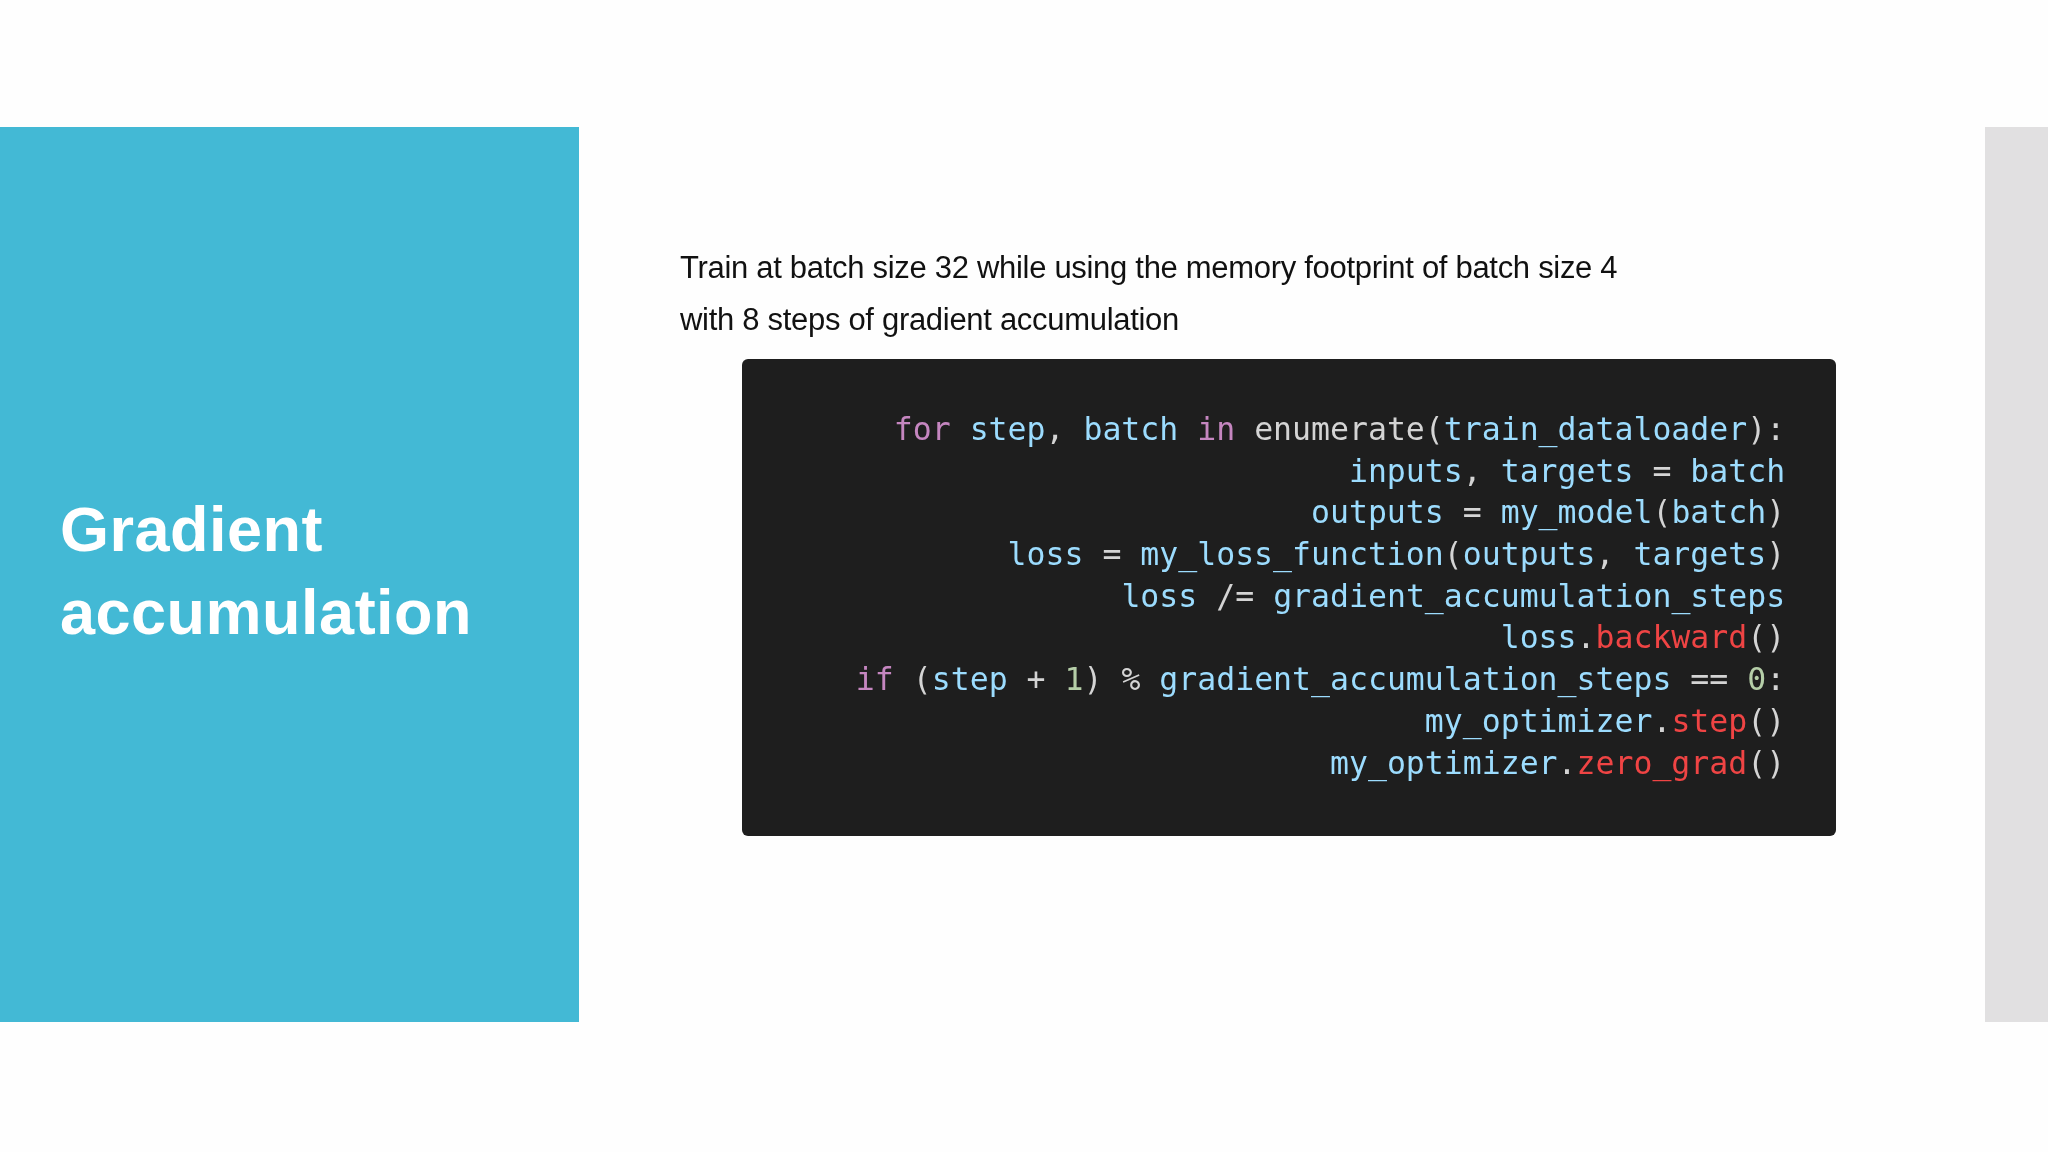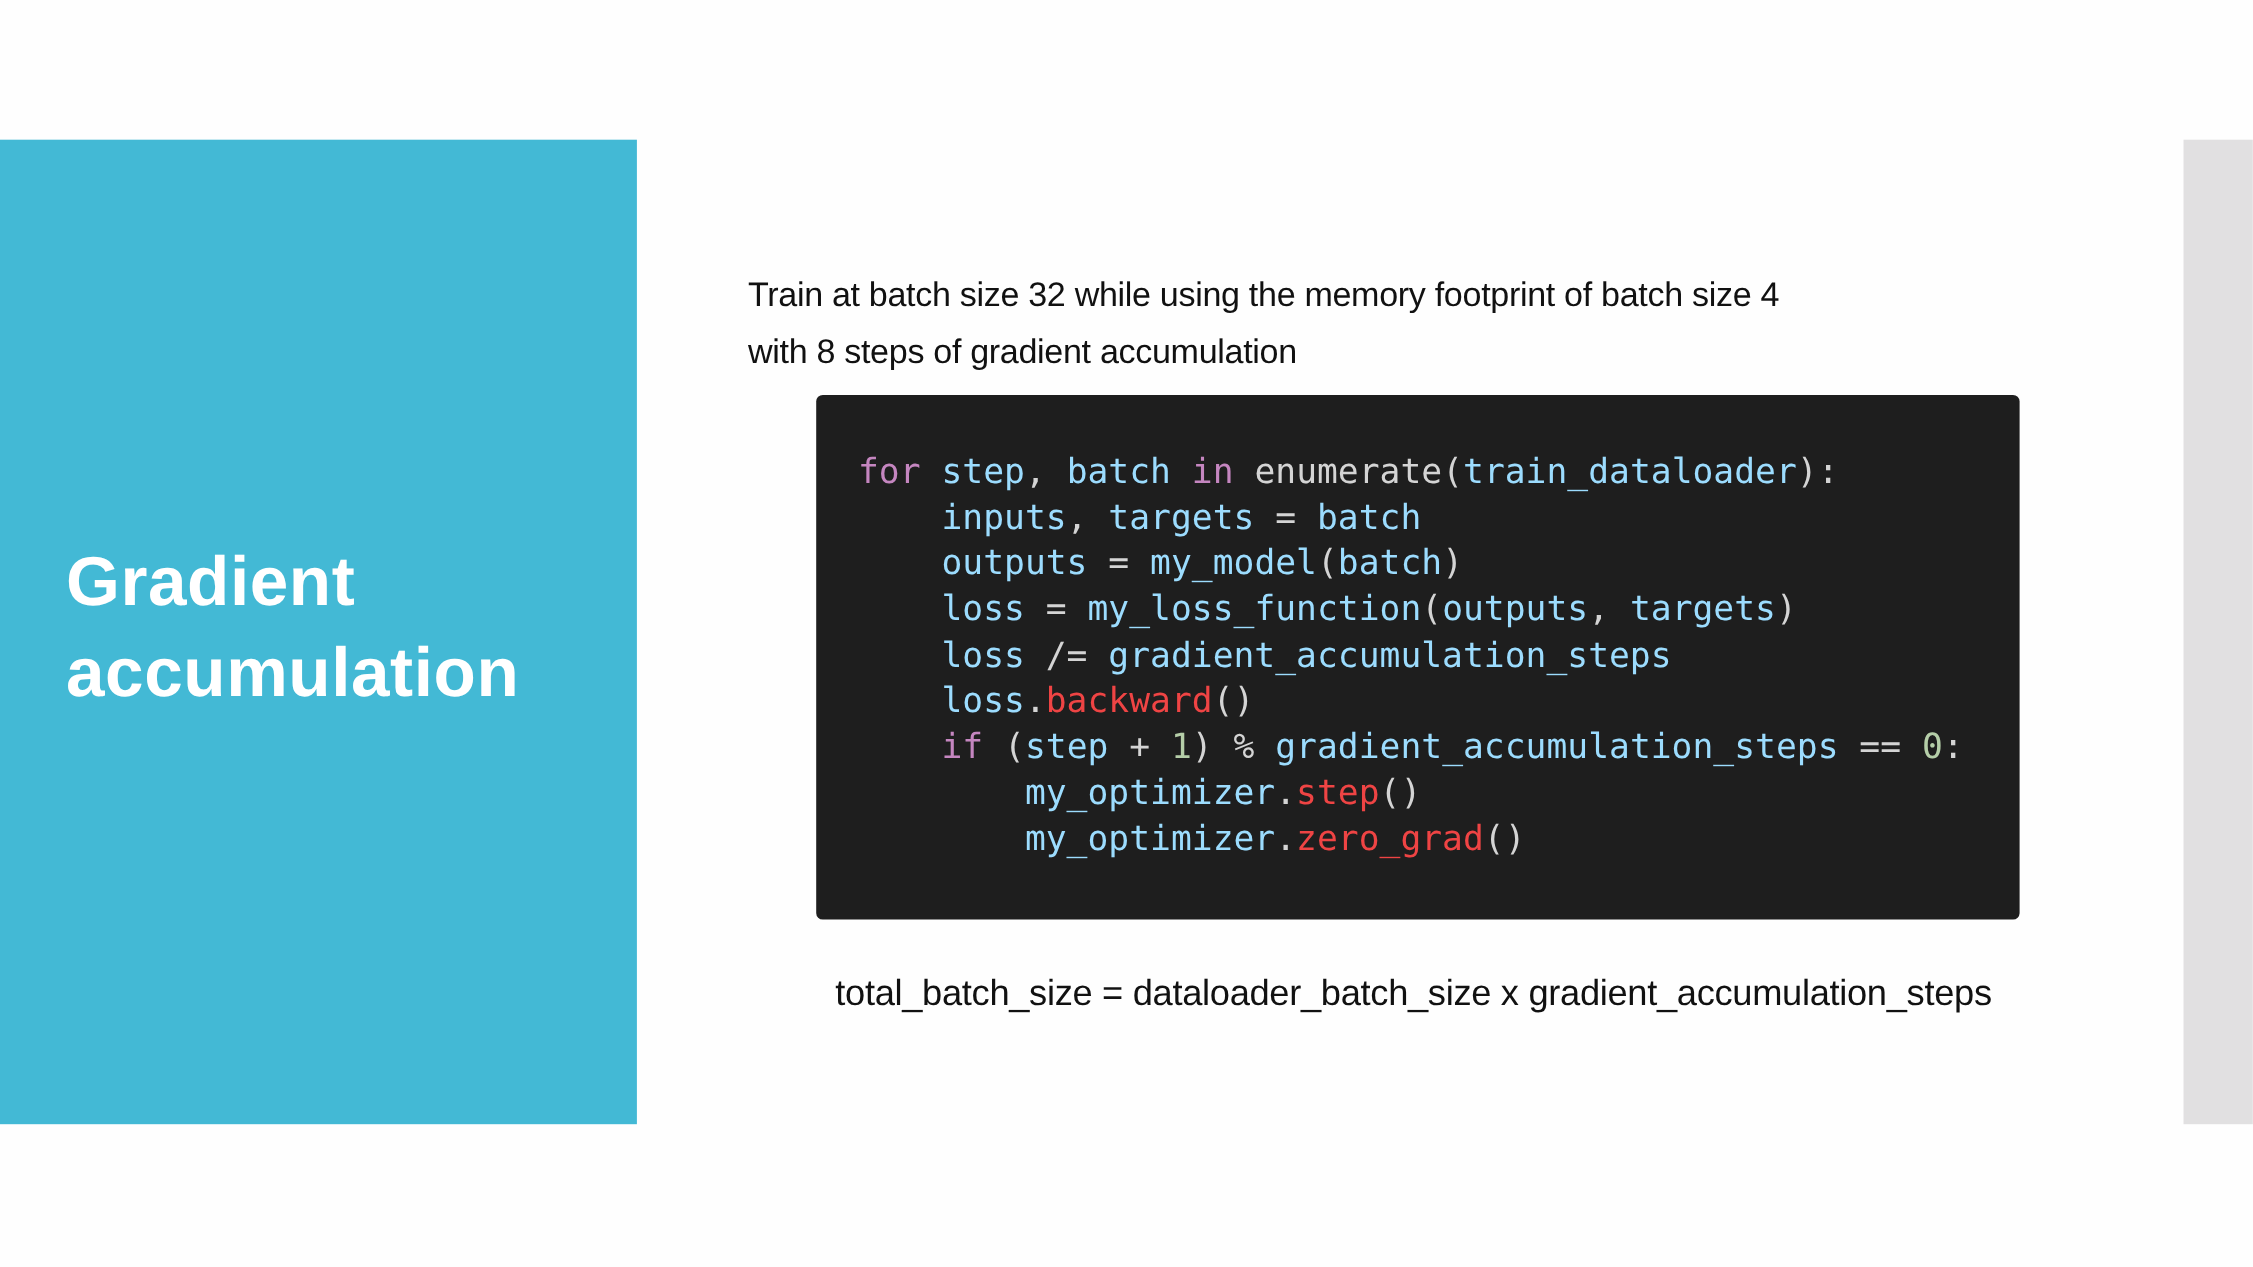--- a/index.html
+++ b/index.html
@@ -31,21 +31,21 @@
   .subtitle span { display: block; }
   .code-box {
     position: absolute; left: 742px; top: 359px; width: 1094px; height: 477px;
     background: #1e1e1e; border-radius: 6px;
   }
   .code {
     position: absolute; left: 38px; top: 50px; margin: 0;
     font-family: "DejaVu Sans Mono", monospace; font-size: 31.5px; line-height: 41.7px;
     color: #d4d4d4; white-space: pre;
   }
-  .code-line { display: block; height: 41.7px; }
+  .code-line { display: block; height: 41.7px; text-align: right; }
   .kw { color: #c586c0; }
   .id { color: #9cdcfe; }
   .fn { color: #ef4444; }
   .num { color: #b5cea8; }
   .op { color: #d4d4d4; }
   .formula {
     position: absolute; left: 640px; width: 1290px; top: 873px;
     text-align: center; color: #111111; font-size: 33px; line-height: 60px;
     letter-spacing: -0.3px;
   }
@@ -65,14 +65,13 @@
 
   <div class="subtitle">
     <span>Train at batch size 32 while using the memory footprint of batch size 4</span>
     <span>with 8 steps of gradient accumulation</span>
   </div>
 
   <div class="code-box">
     <pre class="code" id="code"><span class="code-line"><span class="kw">for</span><span class="op"> </span><span class="id">step</span><span class="op">, </span><span class="id">batch</span><span class="op"> </span><span class="kw">in</span><span class="op"> enumerate(</span><span class="id">train_dataloader</span><span class="op">):</span></span><span class="code-line"><span class="op">    </span><span class="id">inputs</span><span class="op">, </span><span class="id">targets</span><span class="op"> = </span><span class="id">batch</span></span><span class="code-line"><span class="op">    </span><span class="id">outputs</span><span class="op"> = </span><span class="id">my_model</span><span class="op">(</span><span class="id">batch</span><span class="op">)</span></span><span class="code-line"><span class="op">    </span><span class="id">loss</span><span class="op"> = </span><span class="id">my_loss_function</span><span class="op">(</span><span class="id">outputs</span><span class="op">, </span><span class="id">targets</span><span class="op">)</span></span><span class="code-line"><span class="op">    </span><span class="id">loss</span><span class="op"> /= </span><span class="id">gradient_accumulation_steps</span></span><span class="code-line"><span class="op">    </span><span class="id">loss</span><span class="op">.</span><span class="fn">backward</span><span class="op">()</span></span><span class="code-line"><span class="op">    </span><span class="kw">if</span><span class="op"> (</span><span class="id">step</span><span class="op"> + </span><span class="num">1</span><span class="op">) % </span><span class="id">gradient_accumulation_steps</span><span class="op"> == </span><span class="num">0</span><span class="op">:</span></span><span class="code-line"><span class="op">        </span><span class="id">my_optimizer</span><span class="op">.</span><span class="fn">step</span><span class="op">()</span></span><span class="code-line"><span class="op">        </span><span class="id">my_optimizer</span><span class="op">.</span><span class="fn">zero_grad</span><span class="op">()</span></span></pre>
   </div>
 
-  <div class="formula">total_batch_size = dataloader_batch_size x gradient_accumulation_steps</div>
 </div>
 
 </body></html>

